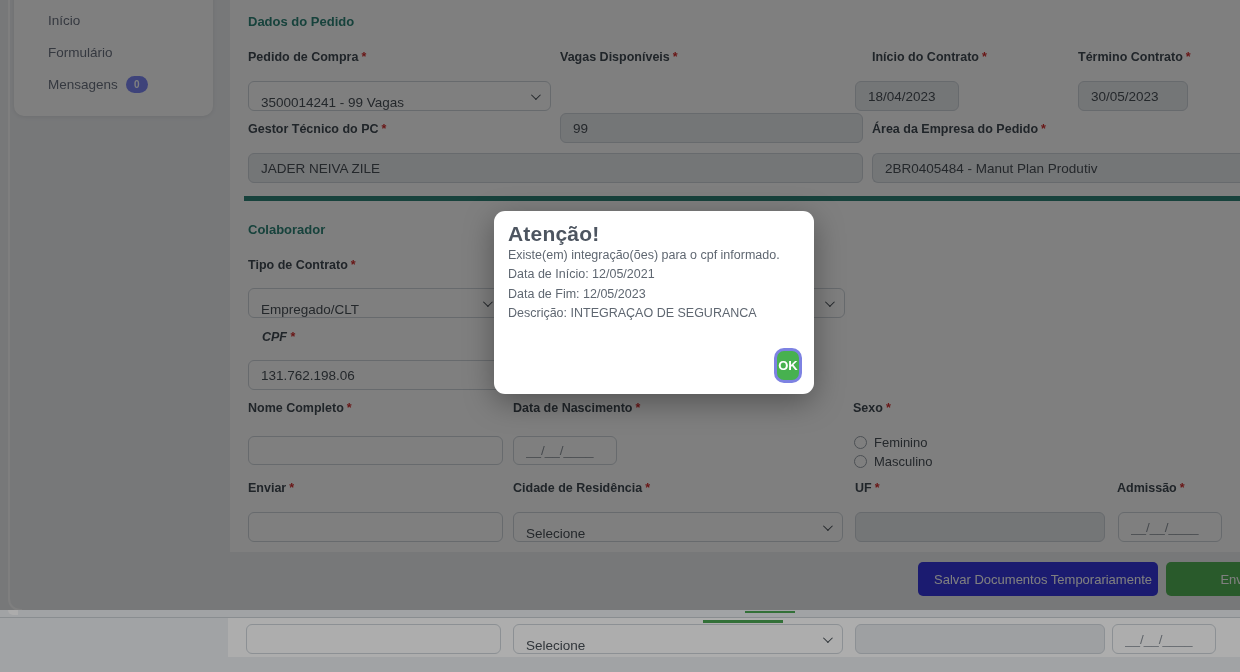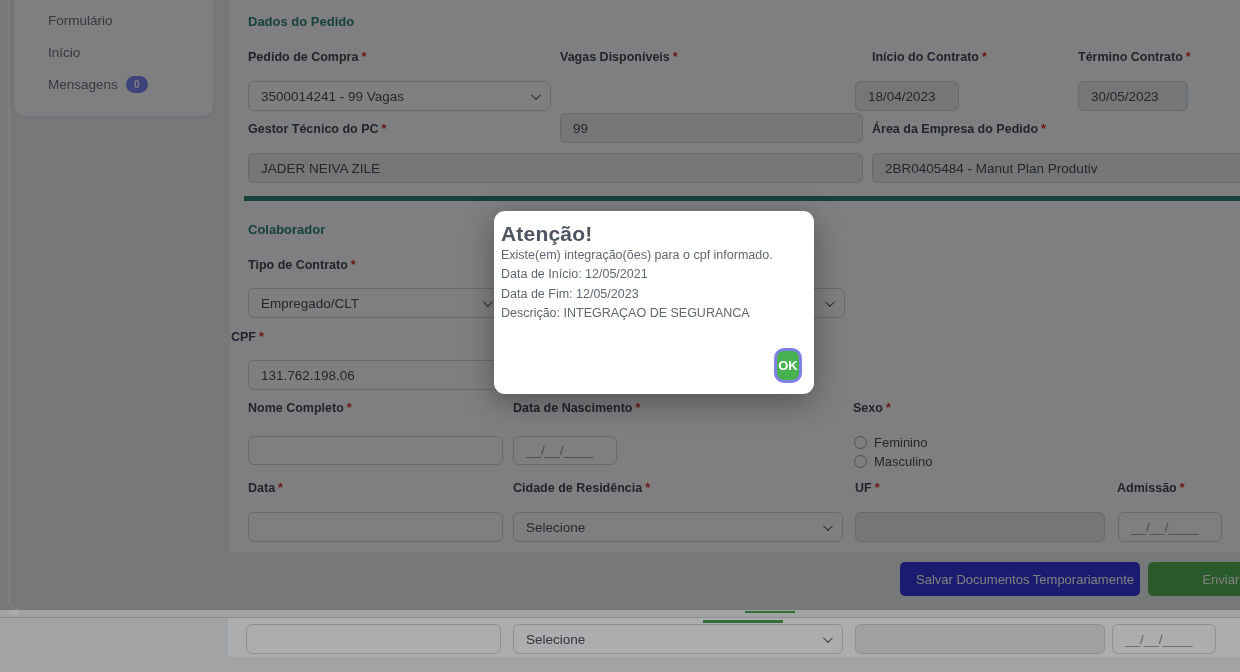--- a/index.html
+++ b/index.html
@@ -51,48 +51,48 @@
 
   .field, .sel, .inp {
     position:absolute; height:30px; border:1px solid #ced4da; border-radius:6px;
     background:#fff; font-size:13.5px; color:#495057;
     display:flex; align-items:center; padding:0 12px; white-space:nowrap; overflow:hidden;
   }
   .inp { width:100%; font-family:inherit; }
   input.inp { display:block; line-height:28px; }
   input.inp::placeholder { color:#8d949c; }
   .disabled { background:#e9ecef; }
-  .sel { cursor:pointer; padding-right:24px; }
+  .sel { cursor:pointer; padding-right:24px;align-items:flex-end; }
   .chev {
     position:absolute; right:12px; top:11px; width:7px; height:7px;
     border-right:1.8px solid #495057; border-bottom:1.8px solid #495057;
     transform:rotate(45deg) translateY(-2px);
   }
   .radio-row { position:absolute; display:flex; align-items:center; gap:7px; font-size:13px; color:#495057; }
   .radio {
     width:13px; height:13px; border:1.5px solid #98a0a8; border-radius:50%; background:#fff;
     cursor:pointer; flex:0 0 auto;
   }
 
   
   .btn { position:absolute; height:34px; border:none; border-radius:5px; color:#fff;
-         font-size:13px; font-family:inherit; cursor:pointer; padding:0 16px; white-space:nowrap; }
+         font-size:13px; font-family:inherit; cursor:pointer; padding:0 16px; white-space:nowrap;margin-left:18px; }
   .btn-save { left:900px; top:562px; width:240px; background:#3636e0; }
   .btn-send { left:1148px; top:562px; width:210px; background:#52b457; }
 
   
   .backdrop { position:absolute; left:0; top:0; width:1240px; height:610px;
               background:rgba(0,0,0,.5); z-index:40; }
 
   
   .modal {
     position:absolute; left:494px; top:211px; width:320px; height:183px;
     background:#fff; border-radius:11px; z-index:60;
     box-shadow:0 8px 30px rgba(0,0,0,.35);
-    padding:11px 7px;
+    padding:11px 14px;
   }
   .modal-title { font-size:21px; font-weight:bold; color:#4d5560; letter-spacing:.2px; }
   .modal-line { font-size:12.5px; color:#5f6771; line-height:19.4px; }
   .modal-line:first-of-type { margin-top:7px; }
   .btn-ok {
     position:absolute; right:12px; bottom:11px; width:28px; height:35px;
     background:#47b14f; border:3px solid #7d82e2; border-radius:10px;
     color:#fff; font-weight:bold; font-size:13px; font-family:inherit; cursor:pointer;
   }
 
@@ -106,24 +106,24 @@
   .corner { position:absolute; left:8px; top:0; width:10px; height:5px; background:rgba(255,255,255,.9);
             border-bottom-left-radius:8px; }
 </style>
 </head>
 <body>
 
 <div class="container-edge"></div>
 
 <aside class="sidebar">
   <div class="side-item">
+    <span>Início</span>
+  </div>
+  <div class="side-item">
     <span>Formulário</span>
-  </div>
-  <div class="side-item">
-    <span>Início</span>
   </div>
   <div class="side-item">
     <span>Mensagens</span>
     <span class="side-badge">0</span>
   </div>
 </aside>
 
 <section class="card">
 
   <div class="sec-title" style="left:18px; top:14px;">Dados do Pedido</div>
@@ -154,21 +154,21 @@
   <div class="lbl" style="left:18px; top:258px;"><span>Tipo de Contrato</span><span class="req">*</span></div>
   <div class="sel" style="left:18px; top:288px; width:255px;">
     <span>Empregado/CLT</span>
     <i class="chev"></i>
   </div>
 
   <div class="sel" style="left:330px; top:288px; width:285px;">
     <i class="chev"></i>
   </div>
 
-  <div class="lbl" style="left:1px; top:330px;"><span>CPF</span><span class="req">*</span></div>
+  <div class="lbl" style="left:32px; top:330px;font-style:italic;"><span>CPF</span><span class="req">*</span></div>
   <div style="position:absolute; left:18px; top:360px; width:255px; height:30px;">
     <input class="inp" style="height: 30px;" value="131.762.198.06">
   </div>
 
   <div class="lbl" style="left:18px; top:401px;"><span>Nome Completo</span><span class="req">*</span></div>
   <div class="lbl" style="left:283px; top:401px;text-align:right;"><span>Data de Nascimento</span><span class="req">*</span></div>
   <div class="lbl" style="left:623px; top:401px;"><span>Sexo</span><span class="req">*</span></div>
 
   <div style="position:absolute; left:18px; top:436px; width:255px; height:29px;">
     <input class="inp" style="height: 29px;" value="">
@@ -178,21 +178,21 @@
   </div>
   <div class="radio-row" style="left:624px; top:435px;">
     <span class="radio"></span>
     <span>Feminino</span>
   </div>
   <div class="radio-row" style="left:624px; top:454px;">
     <span class="radio"></span>
     <span>Masculino</span>
   </div>
 
-  <div class="lbl" style="left:18px; top:481px;"><span>Data</span><span class="req">*</span></div>
+  <div class="lbl" style="left:18px; top:481px;"><span>Enviar</span><span class="req">*</span></div>
   <div class="lbl" style="left:283px; top:481px;"><span>Cidade de Residência</span><span class="req">*</span></div>
   <div class="lbl" style="left:625px; top:481px;"><span>UF</span><span class="req">*</span></div>
   <div class="lbl" style="left:887px; top:481px;"><span>Admissão</span><span class="req">*</span></div>
 
   <div style="position:absolute; left:18px; top:512px; width:255px; height:30px;">
     <input class="inp" style="height: 30px;" value="">
   </div>
   <div class="sel" style="left:283px; top:512px; width:330px;">
     <span>Selecione</span>
     <i class="chev"></i>

